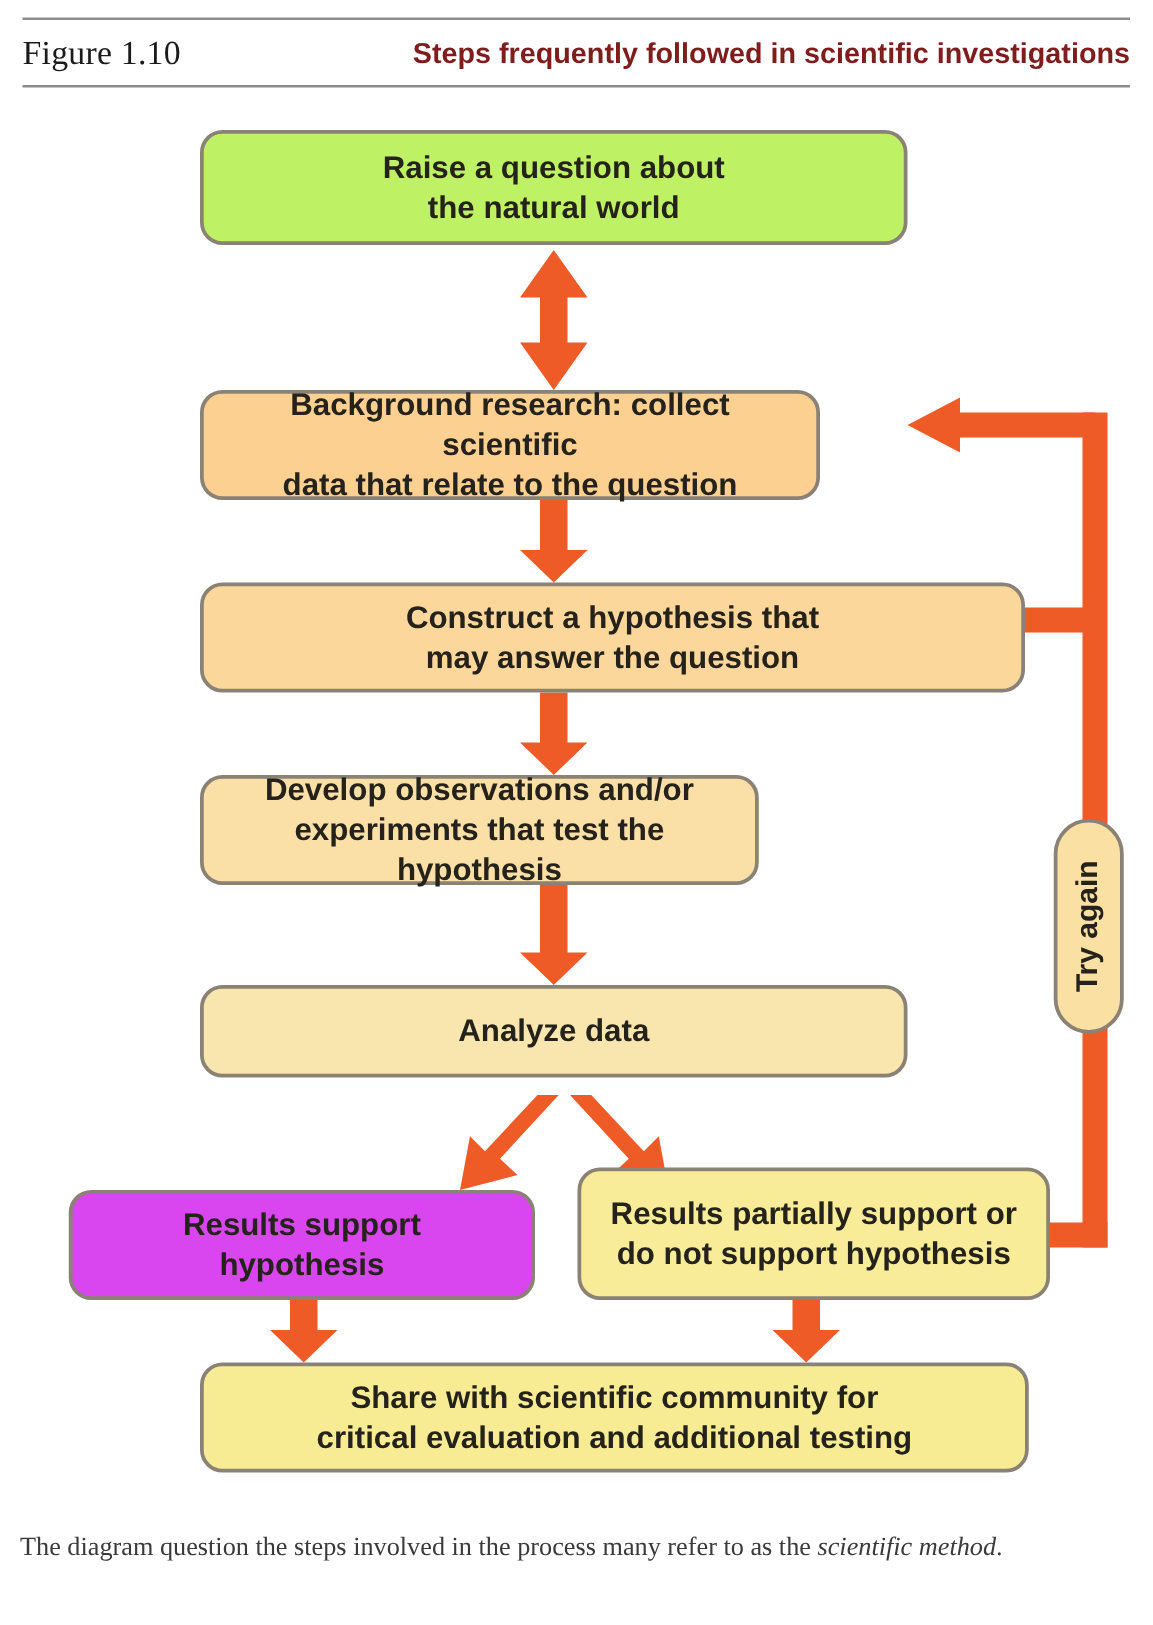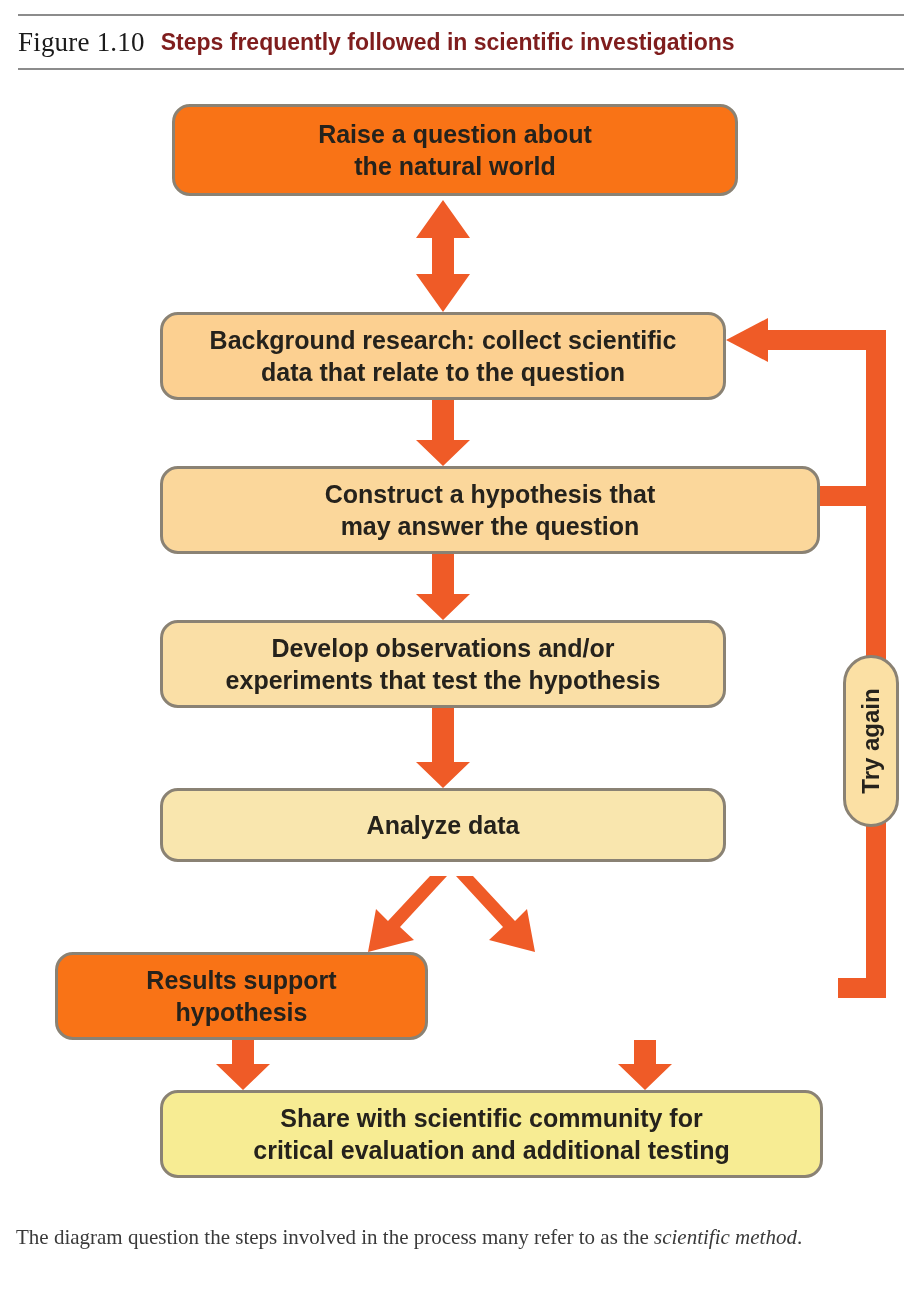--- a/index.html
+++ b/index.html
@@ -20,20 +20,21 @@
     position: absolute;
     left: 18px;
     top: 14px;
     width: 886px;
     height: 56px;
     border-top: 2px solid #8c8c8c;
     border-bottom: 2px solid #8c8c8c;
     box-sizing: border-box;
     display: flex;
     align-items: center;
+    justify-content: space-between;
   }
   .fig-num {
     font-family: "Liberation Serif", serif;
     font-size: 27px;
     color: #1b1b1b;
     letter-spacing: 0.2px;
     white-space: pre;
   }
   .fig-title {
     font-family: "Liberation Sans", sans-serif;
@@ -77,23 +78,23 @@
     line-height: 1.28;
     z-index: 5;
   }
   .step-box .box-text {
     display: block;
     padding: 0 12px;
     white-space: pre-line;
   }
 
   #box-question       { left: 160px; top: 104px;  width: 566px; height: 92px;  font-size: 25px; }
-  #box-background     { left: 160px; top: 312px;  width: 566px; height: 88px;  font-size: 25px; }
+  #box-background     { left: 160px; top: 312px;  width: 496px; height: 88px;  font-size: 25px; }
   #box-hypothesis     { left: 160px; top: 466px;  width: 660px; height: 88px;  font-size: 25px; }
-  #box-experiments    { left: 160px; top: 620px;  width: 566px; height: 88px;  font-size: 25px; text-align: center; }
+  #box-experiments    { left: 160px; top: 620px;  width: 447px; height: 88px;  font-size: 25px; text-align: center; }
   #box-analyze        { left: 160px; top: 788px;  width: 566px; height: 74px;  font-size: 25px; }
   #box-support        { left: 55px;  top: 952px;  width: 373px; height: 88px;  font-size: 25px; }
   #box-partial        { left: 462px; top: 934px;  width: 378px; height: 106px; font-size: 25px; }
   #box-share          { left: 160px; top: 1090px; width: 663px; height: 88px;  font-size: 25px; }
 
   
   #try-again-pill {
     position: absolute;
     left: 843px;
     top: 655px;
@@ -182,21 +183,21 @@
       <rect x="760" y="330" width="116" height="20" fill="#EF5B27"></rect>
 
       <polygon fill="#EF5B27" points="726,340 768,318 768,362"></polygon>
 
       <rect x="760" y="486" width="116" height="20" fill="#EF5B27"></rect>
 
       <polygon fill="#EF5B27" points="726,496 768,474 768,518"></polygon>
     </g>
   </svg>
 
-  <div class="step-box" id="box-question" style="background:#f97316;margin-left:12px;">
+  <div class="step-box" id="box-question" style="background:#bef264;">
     <span class="box-text">Raise a question about
 the natural world</span>
   </div>
 
   <div class="step-box" id="box-background" style="background:#FCD091;">
     <span class="box-text">Background research: collect scientific
 data that relate to the question</span>
   </div>
 
   <div class="step-box" id="box-hypothesis" style="background:#FBD79B;">
@@ -206,25 +207,29 @@
 
   <div class="step-box" id="box-experiments" style="background:#FADFA6;">
     <span class="box-text">Develop observations and/or
 experiments that test the hypothesis</span>
   </div>
 
   <div class="step-box" id="box-analyze" style="background:#F9E6AE;">
     <span class="box-text">Analyze data</span>
   </div>
 
-  <div class="step-box" id="box-support" style="background:#f97316;">
+  <div class="step-box" id="box-support" style="background:#d946ef;">
     <span class="box-text">Results support
 hypothesis</span>
   </div>
 
+  <div class="step-box" id="box-partial" style="background:#F8EC98;">
+    <span class="box-text">Results partially support or
+do not support hypothesis</span>
+  </div>
 
   <div class="step-box" id="box-share" style="background:#F7EC93;">
     <span class="box-text">Share with scientific community for
 critical evaluation and additional testing</span>
   </div>
 
   <div id="try-again-pill">
     <span class="pill-text">Try again</span>
   </div>
 

